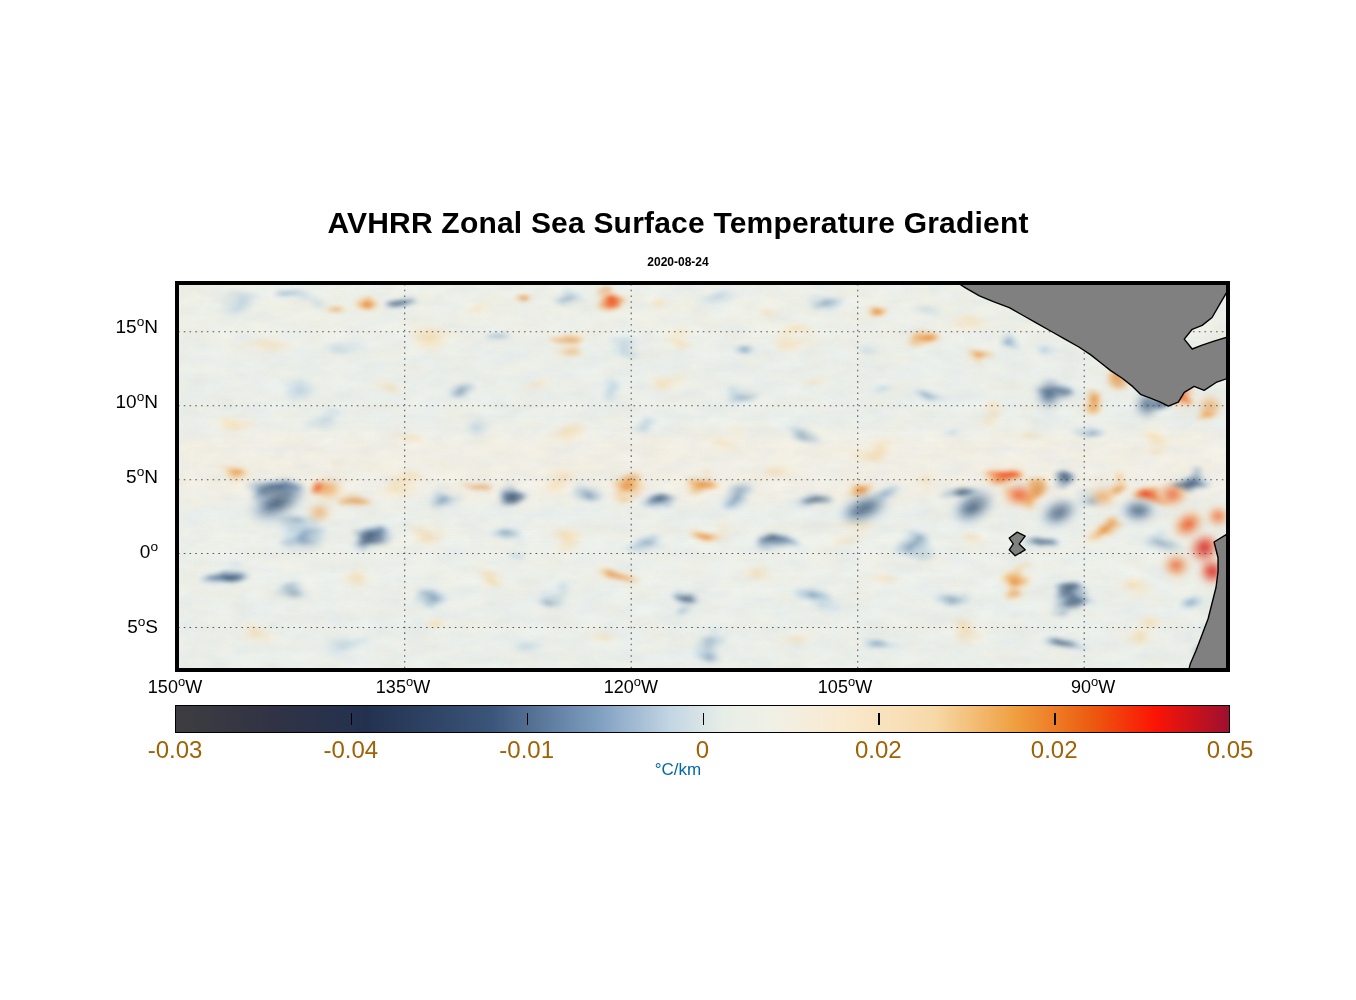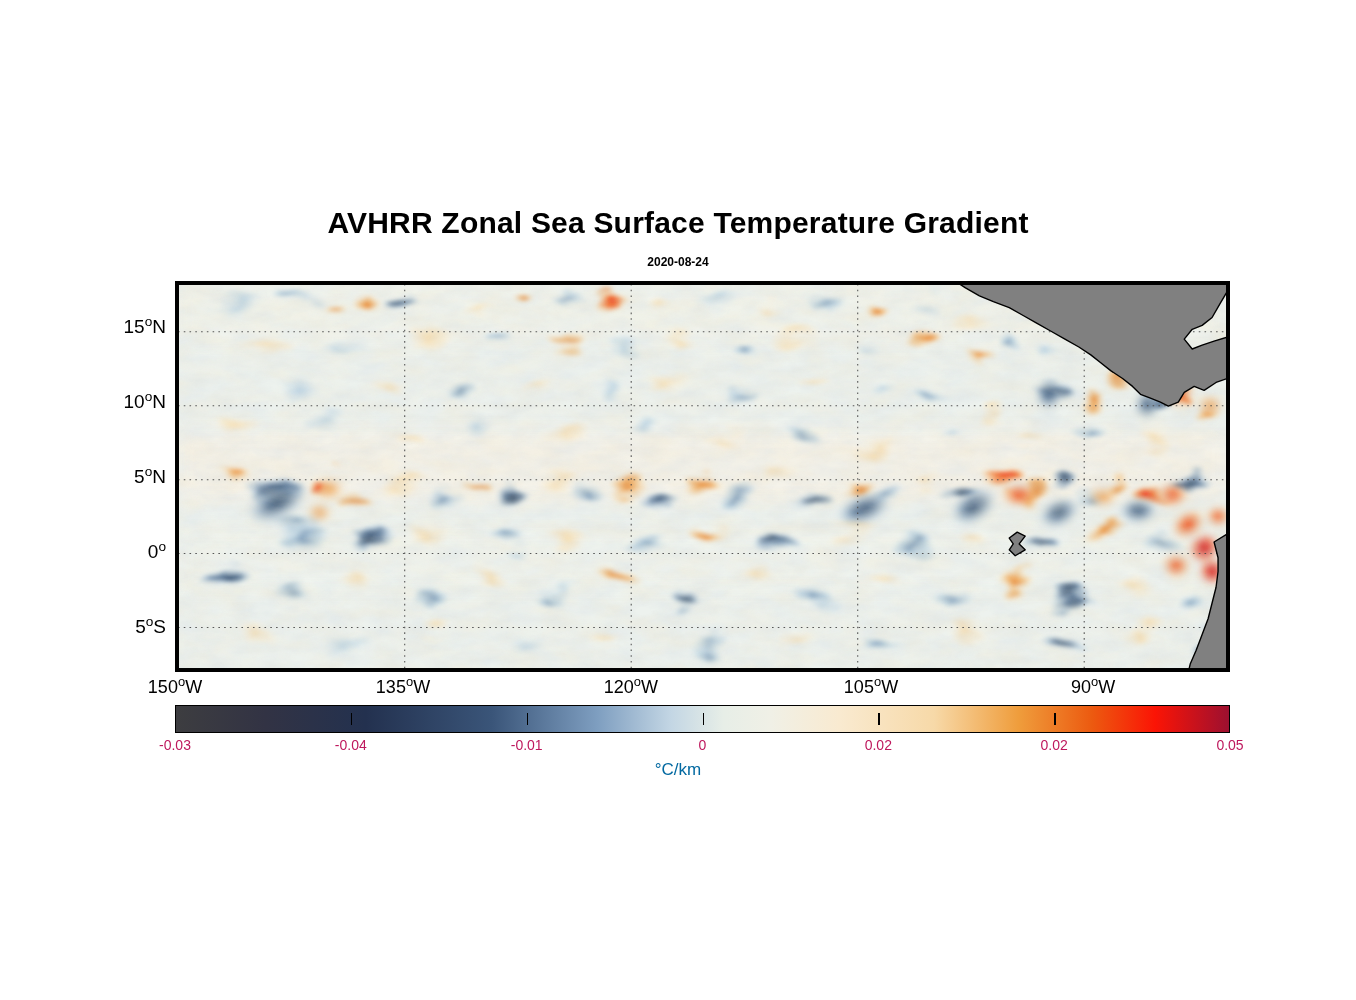--- a/index.html
+++ b/index.html
@@ -57,21 +57,21 @@
     position: absolute;
     left: 0; top: 0;
     width: 100%;
     height: 100%;
     display: block;
   }
 
   
   .ylabel {
     position: absolute;
-    right: 4px;
+    right: 12px;
     width: 70px;
     text-align: right;
     font-size: 19px;
     color: #000;
     line-height: 1;
   }
   #ylabels {
     position: absolute;
     left: 96px;
     top: 281px;
@@ -125,22 +125,22 @@
   }
   #cb-labels {
     position: absolute;
     left: 175px;
     top: 738px;
     width: 1055px;
     height: 24px;
   }
   .cb-label {
     position: absolute;
-    font-size: 14px;
-    color: #be185d;
+    font-size: 24px;
+    color: #a16207;
     text-align: center;
     width: 120px;
     margin-left: -60px;
     line-height: 1;
   }
   #cb-unit {
     position: absolute;
     left: 0;
     top: 760px;
     width: 1356px;
@@ -473,21 +473,21 @@
     <div class="ylabel" style="top:111.1px">10<sup class="deg">o</sup>N</div>
     <div class="ylabel" style="top:186.2px">5<sup class="deg">o</sup>N</div>
     <div class="ylabel" style="top:261.3px">0<sup class="deg">o</sup></div>
     <div class="ylabel" style="top:336.4px">5<sup class="deg">o</sup>S</div>
   </div>
 
   <div id="xlabels">
     <div class="xlabel" style="left:0px">150<sup class="deg">o</sup>W</div>
     <div class="xlabel" style="left:228px">135<sup class="deg">o</sup>W</div>
     <div class="xlabel" style="left:455.8px">120<sup class="deg">o</sup>W</div>
-    <div class="xlabel" style="left:696px">105<sup class="deg">o</sup>W</div>
+    <div class="xlabel" style="left:670px">105<sup class="deg">o</sup>W</div>
     <div class="xlabel" style="left:918px">90<sup class="deg">o</sup>W</div>
   </div>
 
   <div id="colorbar-wrap">
     <div id="colorbar" style="background: linear-gradient(to right, rgb(61, 61, 64) 0%, rgb(50, 51, 68) 8.5%, rgb(35, 49, 79) 18%, rgb(58, 85, 121) 30%, rgb(126, 158, 192) 40%, rgb(195, 214, 228) 47%, rgb(231, 238, 231) 52%, rgb(240, 240, 230) 56.5%, rgb(249, 234, 208) 63%, rgb(247, 217, 168) 72%, rgb(239, 157, 60) 80%, rgb(236, 90, 16) 87%, rgb(251, 20, 5) 93%, rgb(157, 16, 48) 100%);"></div>
     <div class="cb-tick" style="left:175.8px"></div>
     <div class="cb-tick" style="left:351.7px"></div>
     <div class="cb-tick" style="left:527.5px"></div>
     <div class="cb-tick" style="left:703.3px"></div>
     <div class="cb-tick" style="left:879.2px"></div>

